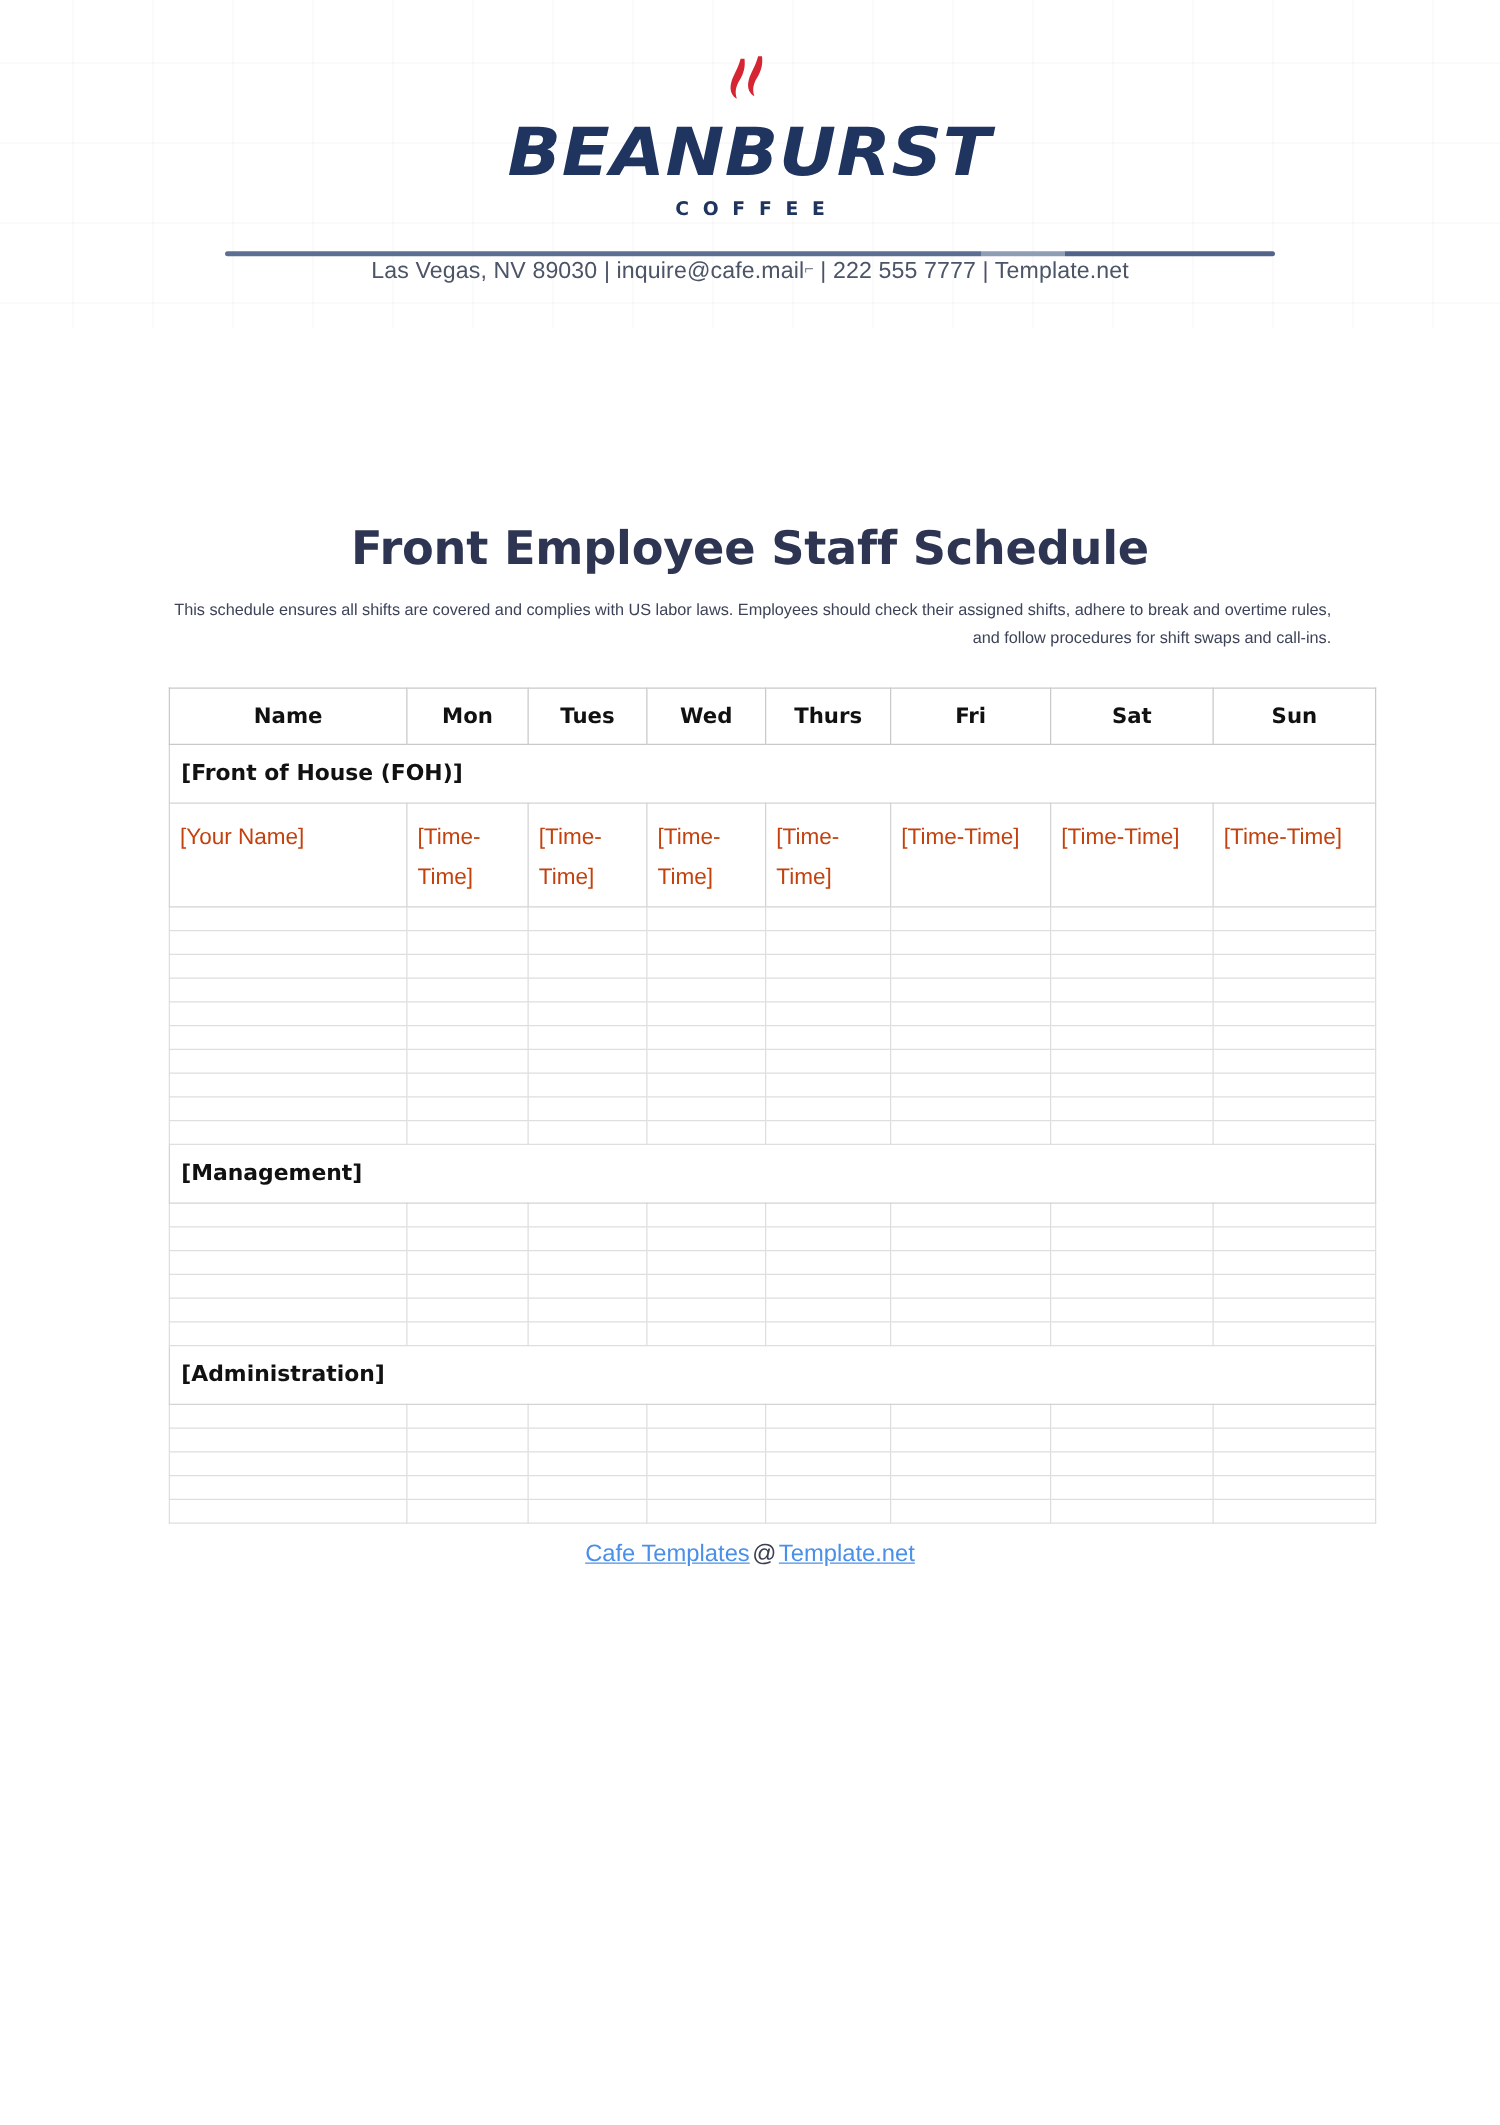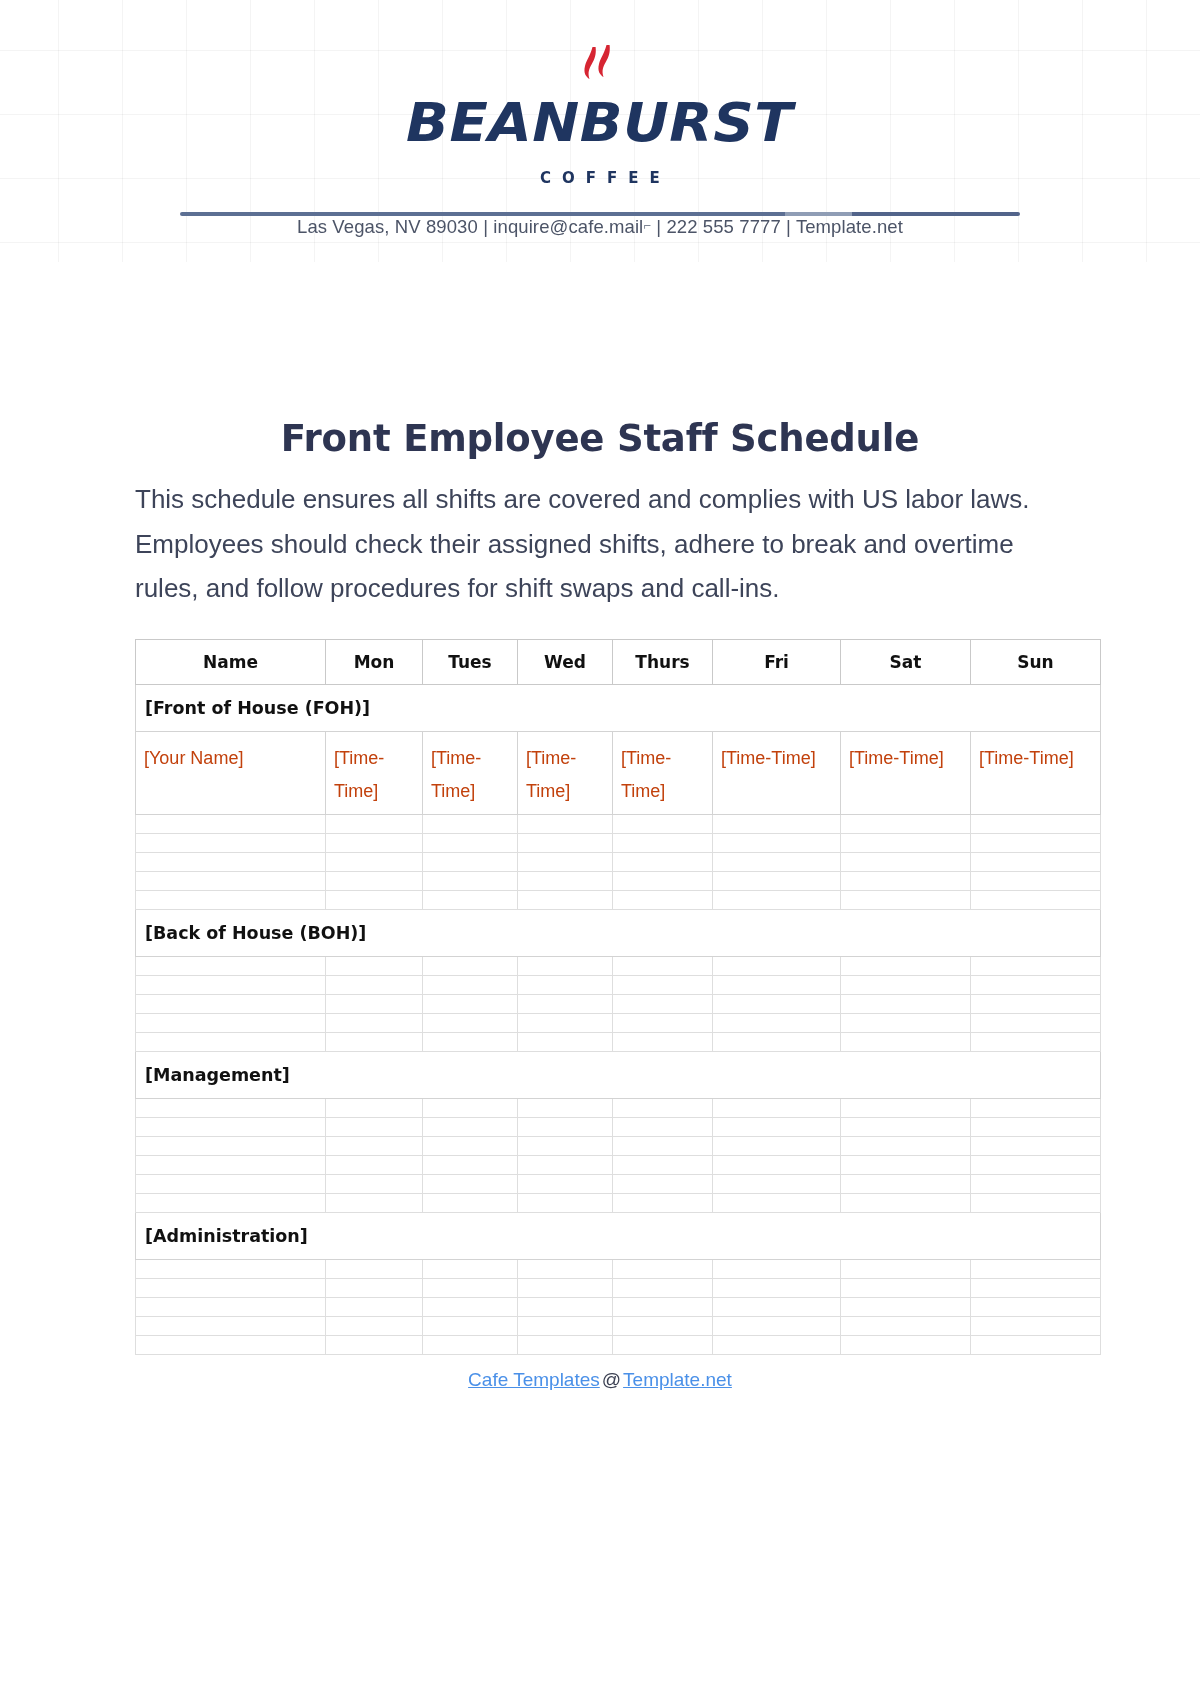--- a/index.html
+++ b/index.html
@@ -56,21 +56,21 @@
     font-family: "DejaVu Sans", sans-serif;
     font-weight: bold;
     font-style: italic;
     font-size: 53px;
     letter-spacing: 0.5px;
     color: #1f3560;
     line-height: 1;
     transform: scaleX(1.06);
   }
   .brand-sub {
-    margin-top: 20px;
+    margin-top: 9px;
     font-family: "DejaVu Sans", sans-serif;
     font-weight: bold;
     font-size: 15px;
     letter-spacing: 11px;
     color: #1f3560;
     text-indent: 11px;
   }
 
   .rule {
     width: 840px;
@@ -105,24 +105,24 @@
     font-family: "DejaVu Sans", sans-serif;
     font-size: 37px;
     font-weight: bold;
     color: #2e3552;
     letter-spacing: -0.2px;
   }
 
   .intro {
     margin: 17px auto 0 auto;
     width: 930px;
-    font-size: 26px;
+    font-size: 13px;
     line-height: 1.72;
     color: #3d4459;
-    text-align: left;
+    text-align: right;
   }
 
   
   .table-wrap {
     margin: 28px auto 12px auto;
     width: 930px;
   }
   table.schedule {
     width: 930px;
     border-collapse: collapse;
@@ -321,23 +321,20 @@
           <tr class="blank-row">
             <td>&nbsp;</td>
             <td>&nbsp;</td>
             <td>&nbsp;</td>
             <td>&nbsp;</td>
             <td>&nbsp;</td>
             <td>&nbsp;</td>
             <td>&nbsp;</td>
             <td>&nbsp;</td>
           </tr>
-          <tr class="section-row">
-            <td colspan="8">[Back of House (BOH)]</td>
-          </tr>
           <tr class="blank-row tall">
             <td>&nbsp;</td>
             <td>&nbsp;</td>
             <td>&nbsp;</td>
             <td>&nbsp;</td>
             <td>&nbsp;</td>
             <td>&nbsp;</td>
             <td>&nbsp;</td>
             <td>&nbsp;</td>
           </tr>

